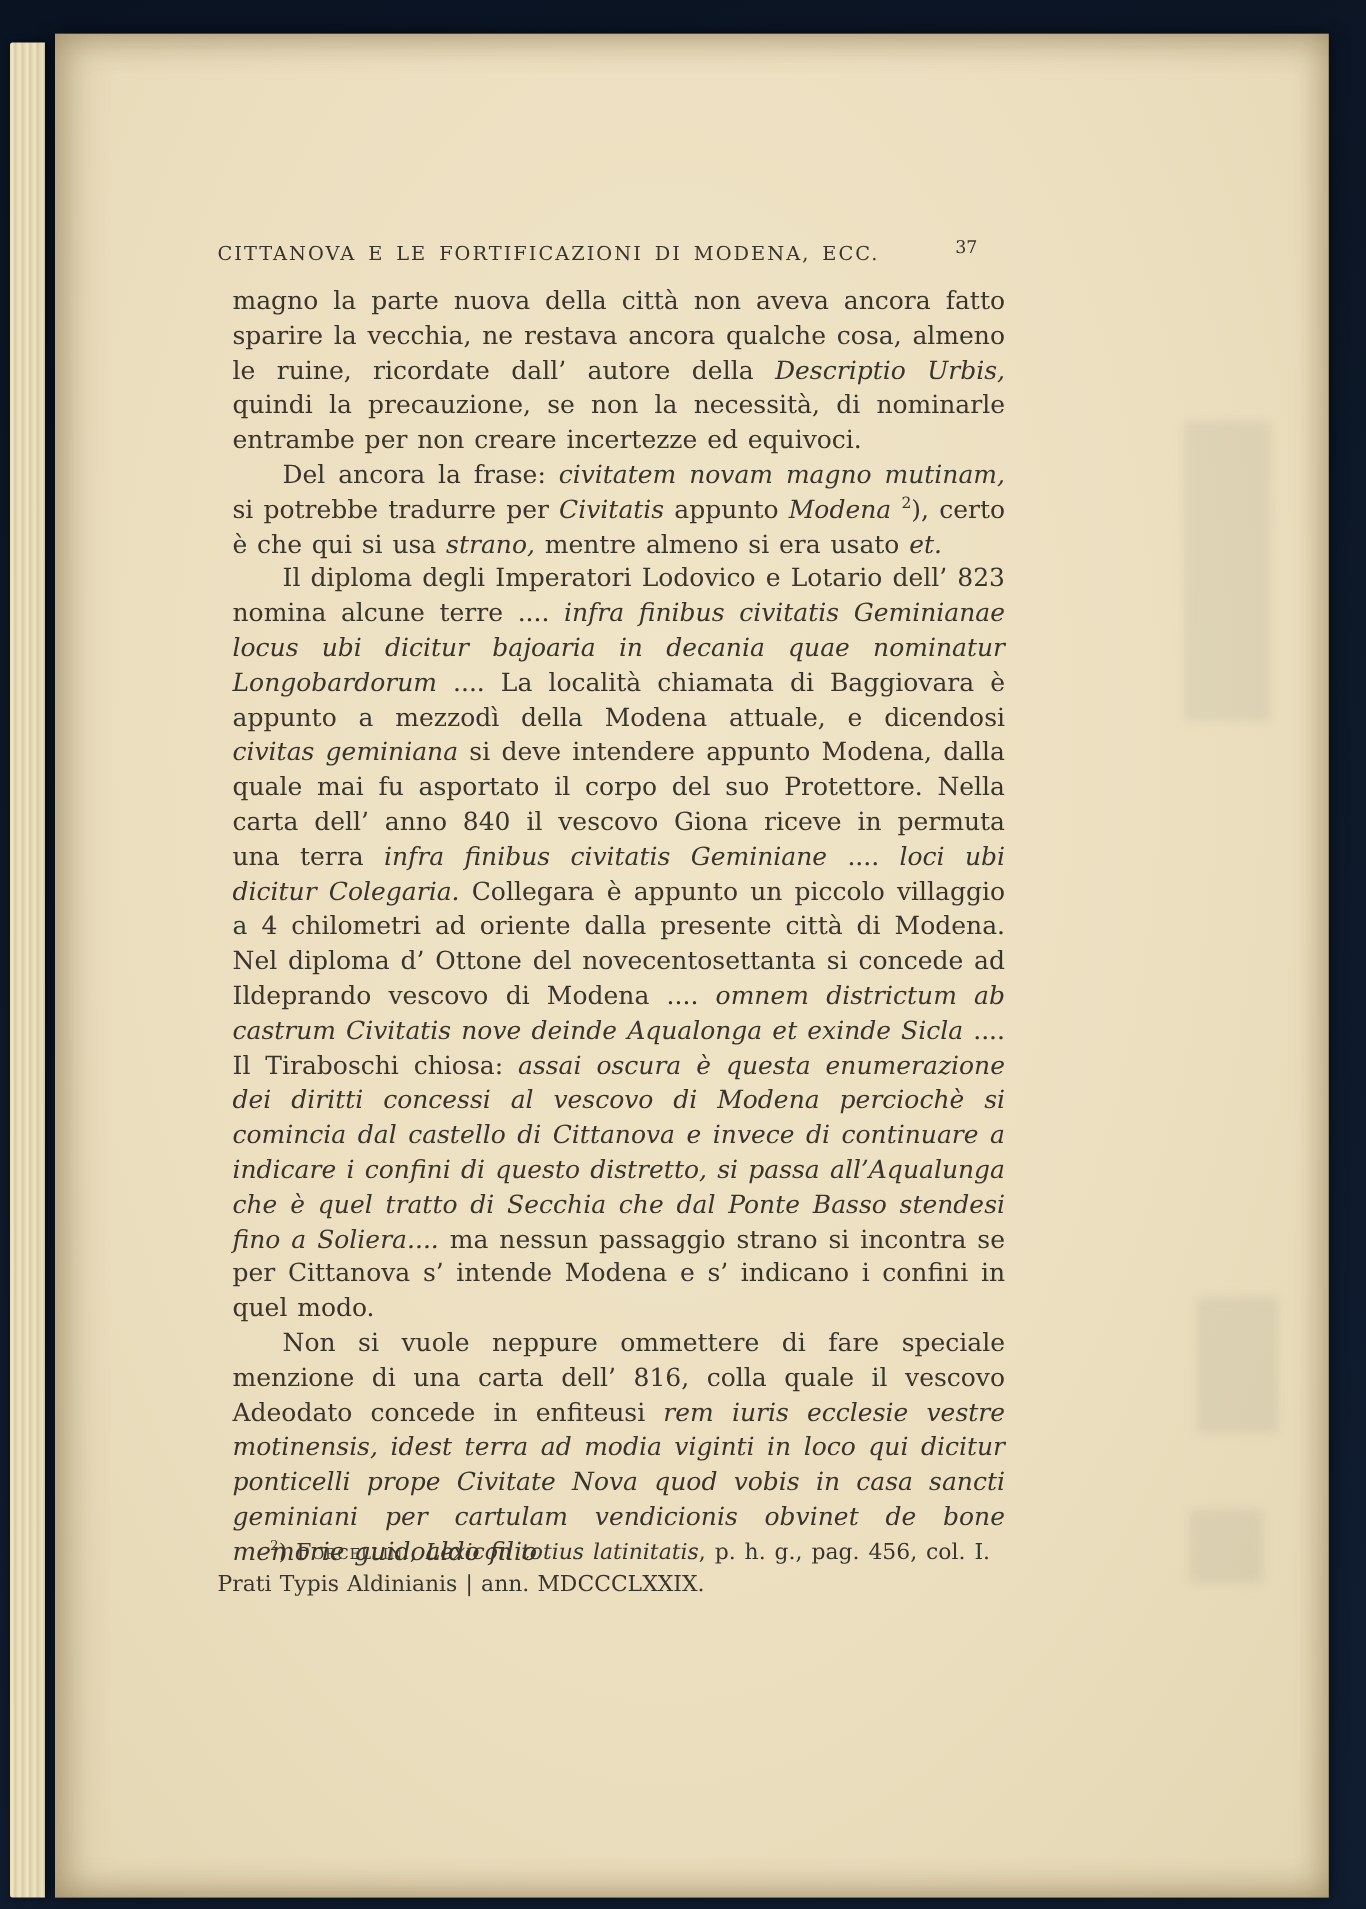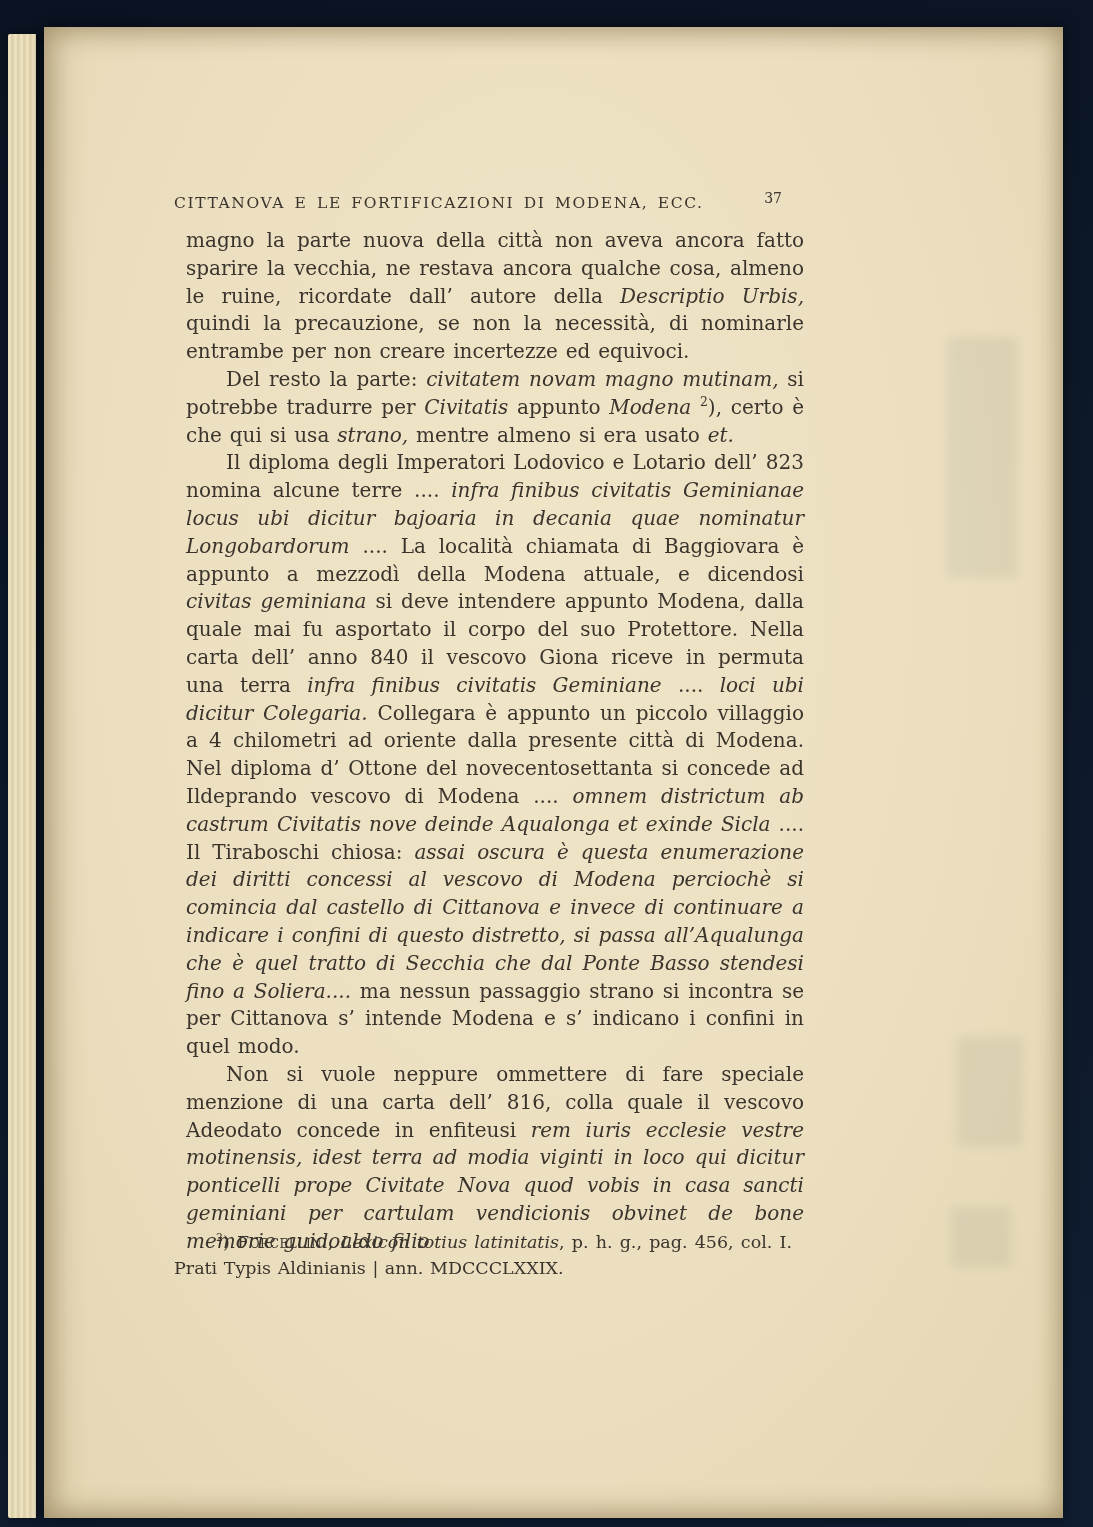--- a/index.html
+++ b/index.html
@@ -91,21 +91,21 @@
     <div class="bleed b2"></div>
     <div class="bleed b3"></div>
 
     <div class="page-header">
       <span class="running-title">CITTANOVA E LE FORTIFICAZIONI DI MODENA, ECC.</span>
       <span class="page-number">37</span>
     </div>
 
     <div class="text-block" id="paragraphs">
         <p class="para"><span>magno la parte nuova della città non aveva ancora fatto sparire la vecchia, ne restava ancora qualche cosa, almeno le ruine, ricordate dall’ autore della </span><i>Descriptio Urbis,</i><span> quindi la precauzione, se non la necessità, di nominarle entrambe per non creare incertezze ed equivoci.</span></p>
-        <p class="para indent"><span>Del resto la parte: </span><i>civitatem novam magno mutinam,</i><span> si potrebbe tradurre per </span><i>Civitatis</i><span> appunto </span><i>Modena</i><span> </span><sup>2</sup><span>), certo è che qui si usa </span><i>strano,</i><span> mentre almeno si era usato </span><i>et.</i></p>
+        <p class="para indent"><span>Del ancora la frase: </span><i>civitatem novam magno mutinam,</i><span> si potrebbe tradurre per </span><i>Civitatis</i><span> appunto </span><i>Modena</i><span> </span><sup>2</sup><span>), certo è che qui si usa </span><i>strano,</i><span> mentre almeno si era usato </span><i>et.</i></p>
         <p class="para indent"><span>Il diploma degli Imperatori Lodovico e Lotario dell’ 823 nomina alcune terre .... </span><i>infra finibus civitatis Geminianae locus ubi dicitur bajoaria in decania quae nominatur Longobardorum</i><span> .... La località chiamata di Baggiovara è appunto a mezzodì della Modena attuale, e dicendosi </span><i>civitas geminiana</i><span> si deve intendere appunto Modena, dalla quale mai fu asportato il corpo del suo Protettore. Nella carta dell’ anno 840 il vescovo Giona riceve in permuta una terra </span><i>infra finibus civitatis Geminiane</i><span> .... </span><i>loci ubi dicitur Colegaria.</i><span> Collegara è appunto un piccolo villaggio a 4 chilometri ad oriente dalla presente città di Modena. Nel diploma d’ Ottone del novecentosettanta si concede ad Ildeprando vescovo di Modena .... </span><i>omnem districtum ab castrum Civitatis nove deinde Aqualonga et exinde Sicla</i><span> .... Il Tiraboschi chiosa: </span><i>assai oscura è questa enumerazione dei diritti concessi al vescovo di Modena perciochè si comincia dal castello di Cittanova e invece di continuare a indicare i confini di questo distretto, si passa all’Aqualunga che è quel tratto di Secchia che dal Ponte Basso stendesi fino a Soliera....</i><span> ma nessun passaggio strano si incontra se per Cittanova s’ intende Modena e s’ indicano i confini in quel modo.</span></p>
         <p class="para indent"><span>Non si vuole neppure ommettere di fare speciale menzione di una carta dell’ 816, colla quale il vescovo Adeodato concede in enfiteusi </span><i>rem iuris ecclesie vestre motinensis, idest terra ad modia viginti in loco qui dicitur ponticelli prope Civitate Nova quod vobis in casa sancti geminiani per cartulam vendicionis obvinet de bone memorie guidoaldo filio</i></p>
       </div>
 
     <div class="footnote" id="footnote">
         <p class="fn-body"><sup>2</sup><span>) </span><span class="smallcaps">Forcellini</span><span>, </span><i>Lexicon totius latinitatis</i><span>, p. h. g., pag. 456, col. I. Prati Typis Aldinianis | ann. MDCCCLXXIX.</span></p>
       </div>
   </div>
 </div>
 

